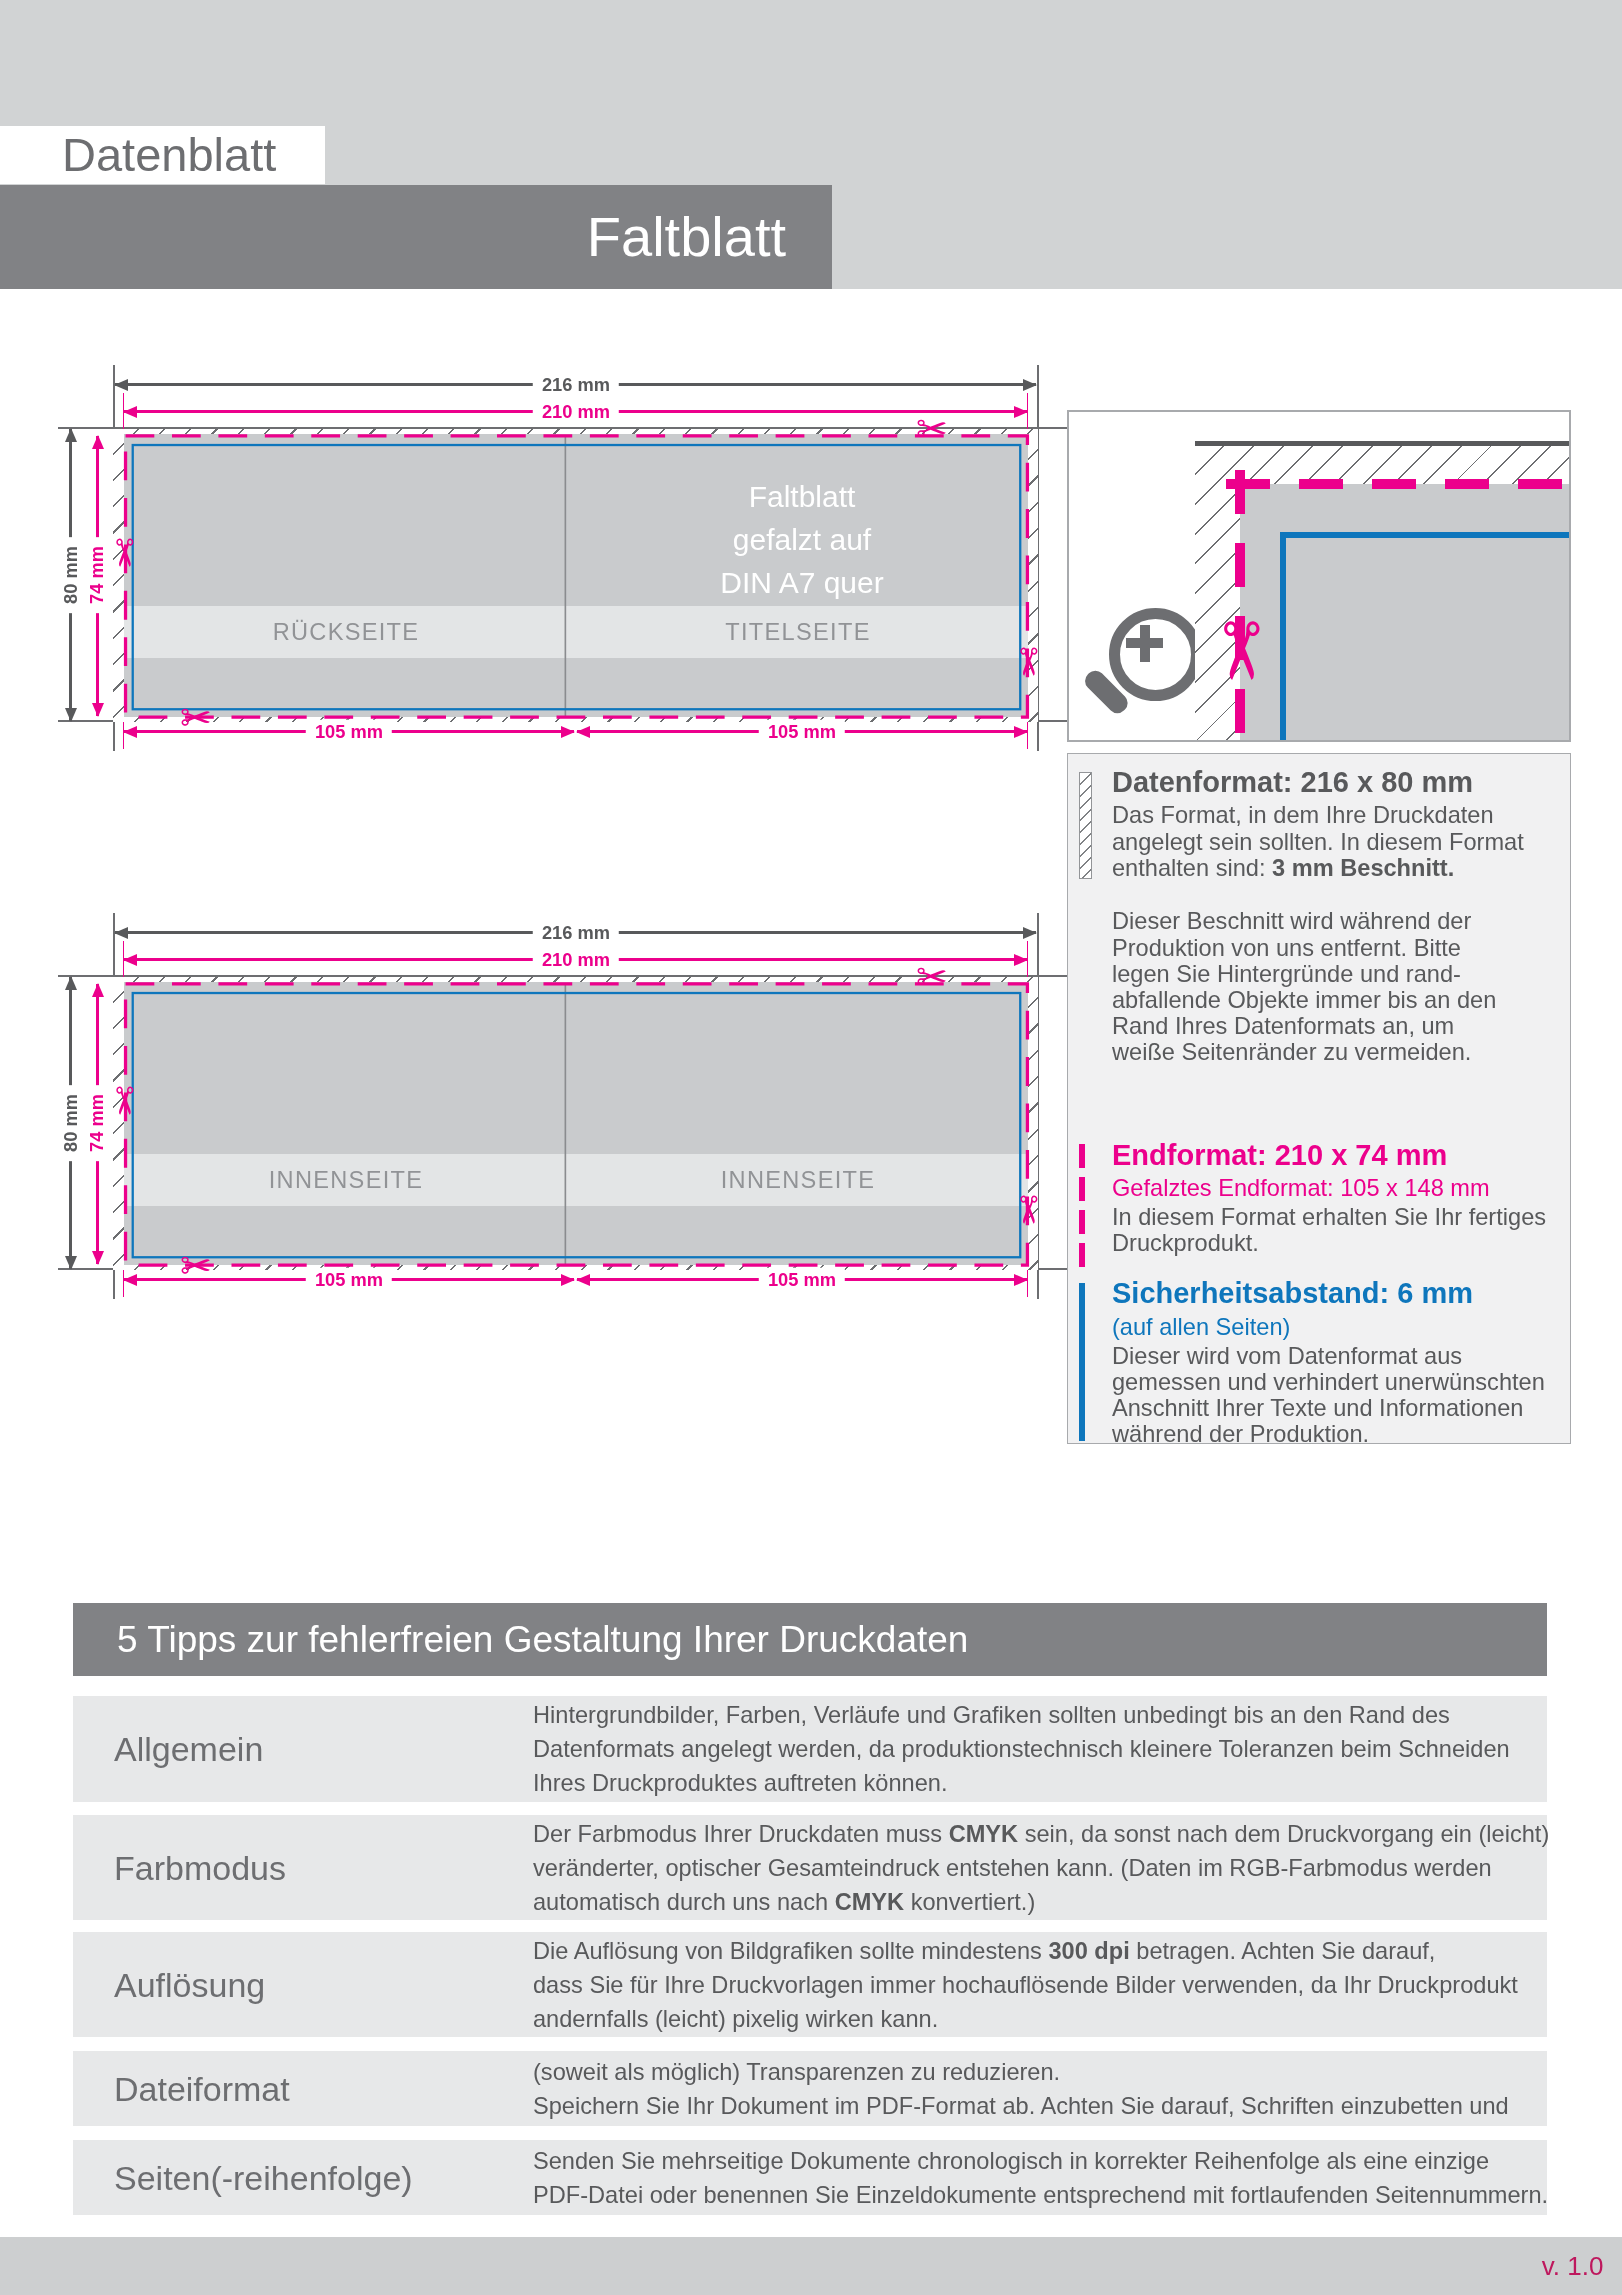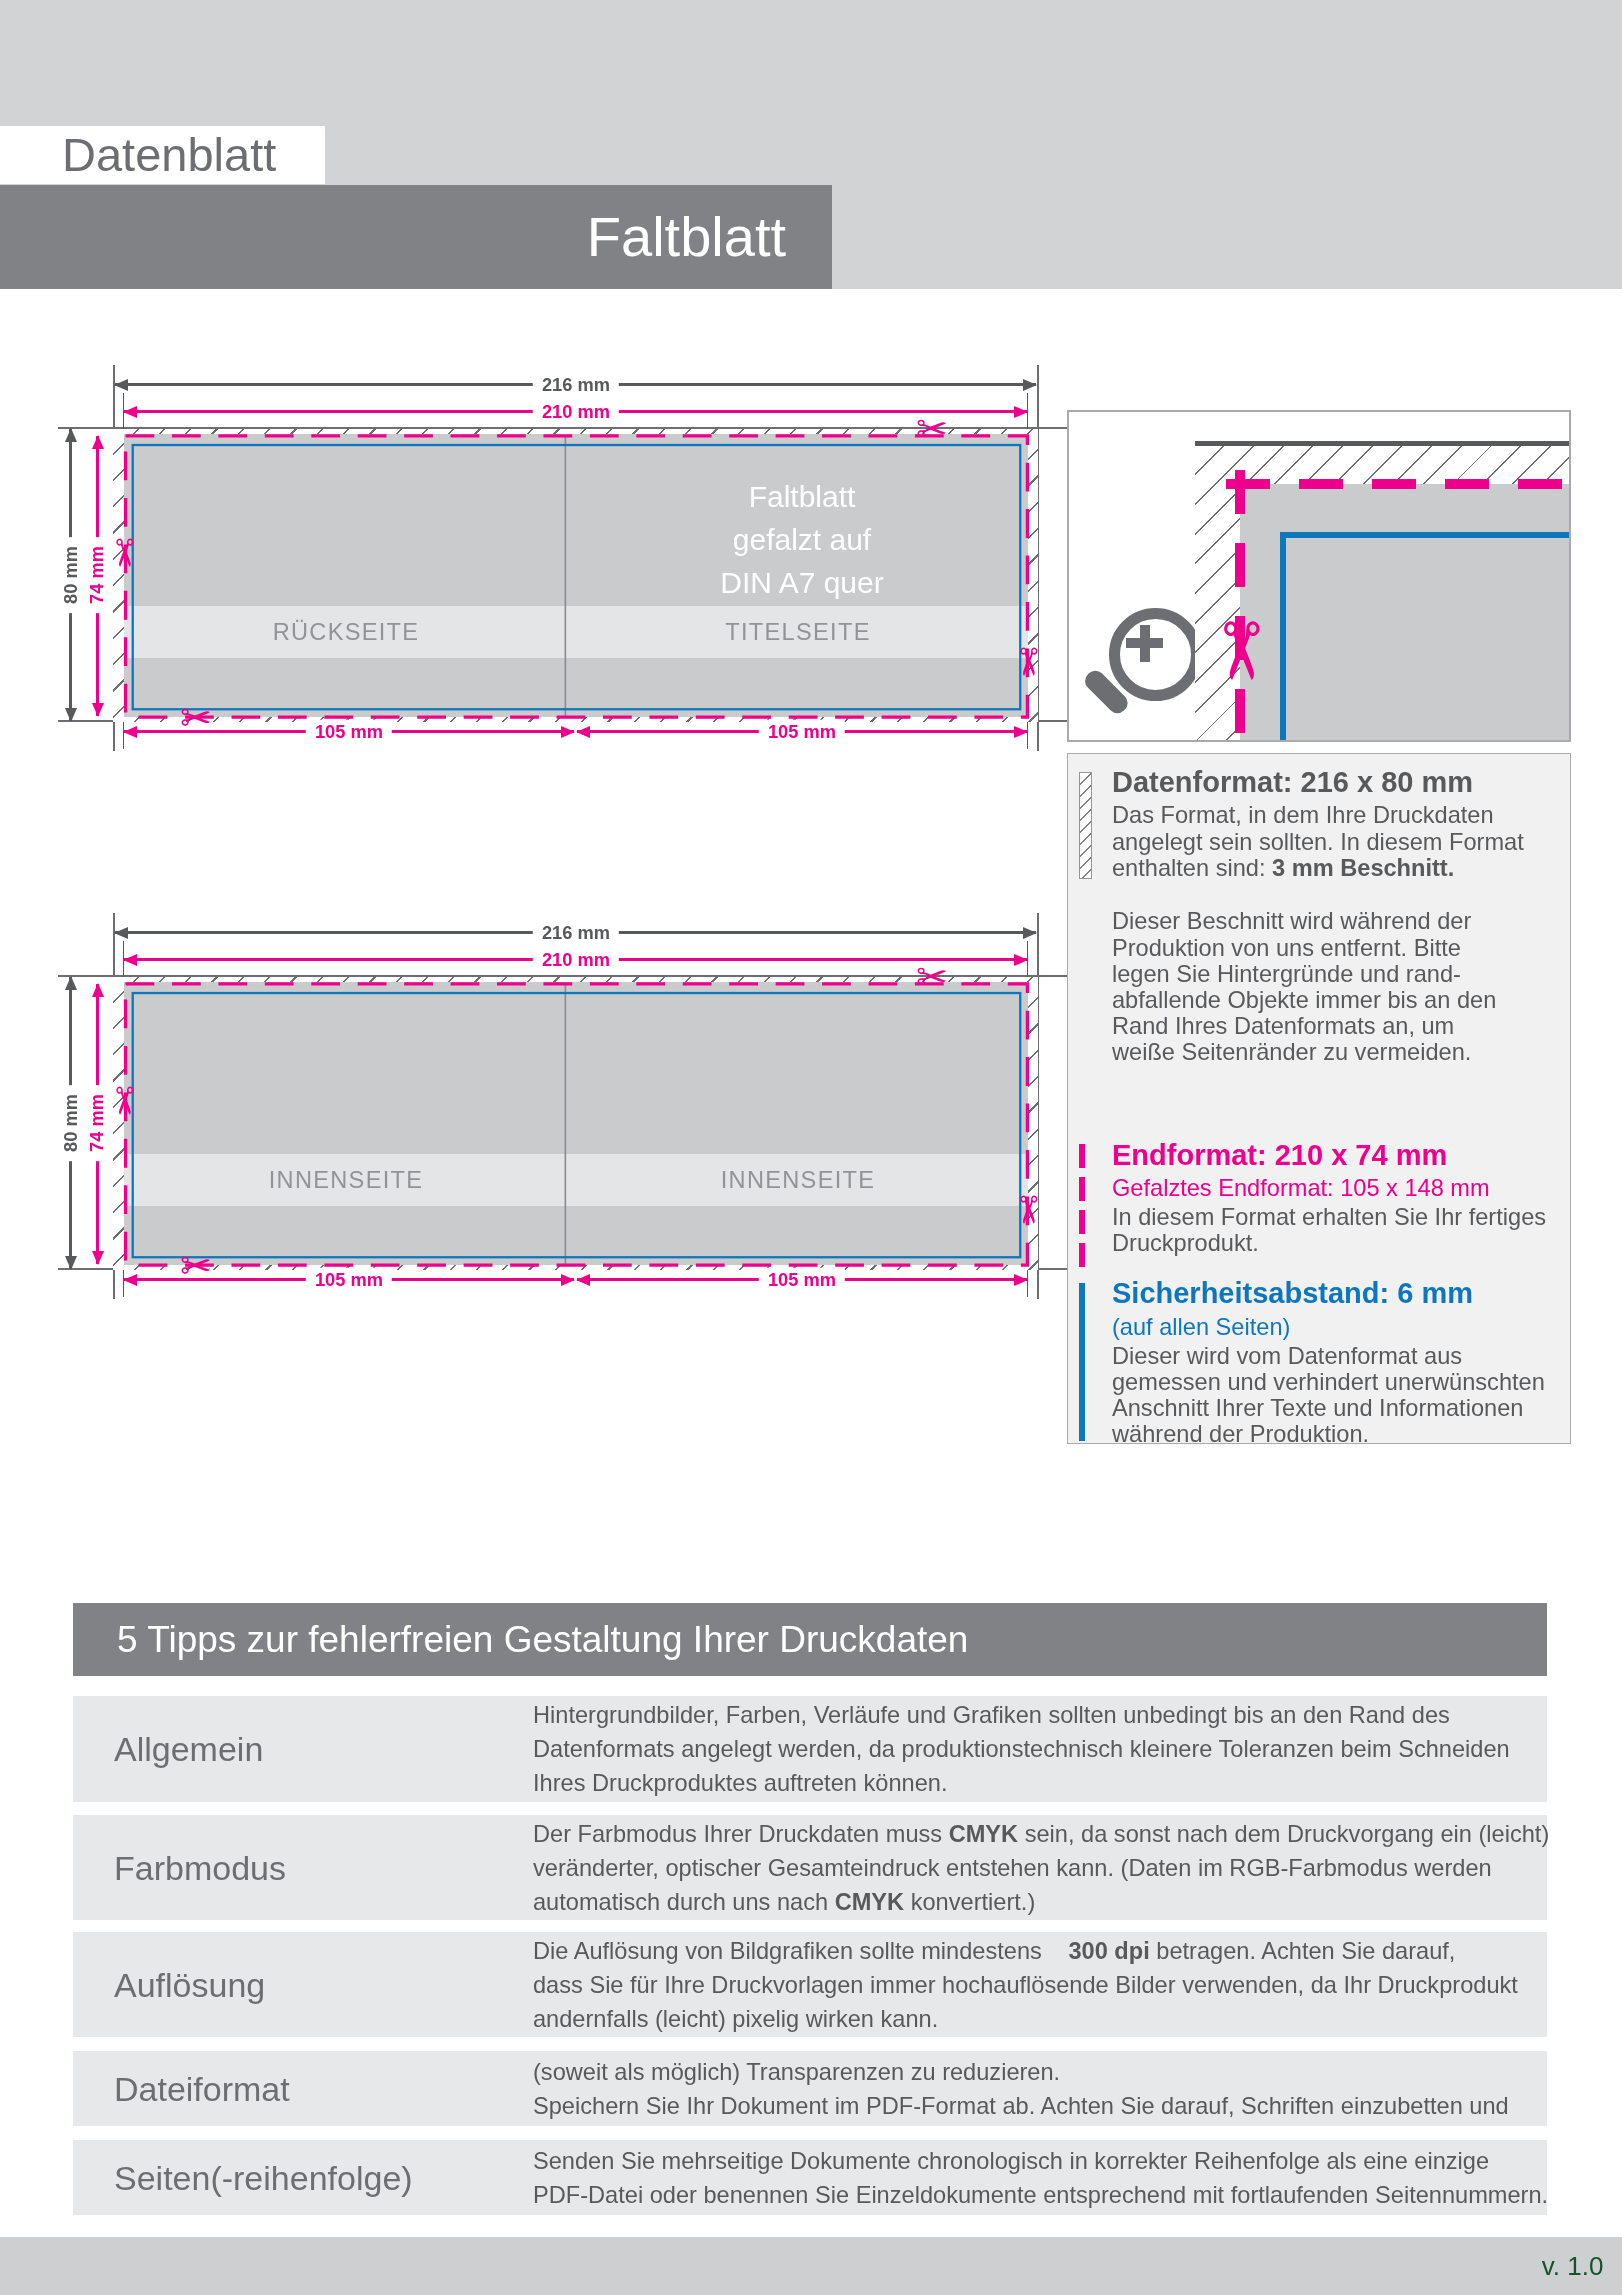--- a/index.html
+++ b/index.html
@@ -83,21 +83,21 @@
   .tips-head { left:73px; top:1603px; width:1474px; height:73px; background:#818285; }
   .tips-head span { display:block; padding-left:44px; line-height:73px; font-size:37px; color:#ffffff; }
   .tip-row { position:absolute; left:73px; width:1474px; background:#e7e8e9; }
   .tip-label { position:absolute; left:41px; top:50%; transform:translateY(-50%);
     font-size:34px; color:#6d6e71; white-space:nowrap; }
   .tip-text { position:absolute; left:460px; top:50%; transform:translateY(-50%);
     font-size:23.6px; line-height:34px; color:#58595b; white-space:nowrap; }
 
   .footer { left:0; top:2237px; width:1623px; height:59px; background:#cdcfd0; }
   .footer span { display:block; text-align:right; padding-right:19.6px; line-height:59px;
-    font-size:26px; color:#14532d; }
+    font-size:26px; color:#be185d; }
 </style>
 </head>
 <body>
 
 <div id="page">
 
   <div class="abs top-bg"></div>
   <div class="abs db-box">
     <span>Datenblatt</span>
   </div>
@@ -261,21 +261,21 @@
     <div class="tip-text">
       <div><span>Der Farbmodus Ihrer Druckdaten muss </span><span style="font-weight: 700;">CMYK</span><span> sein, da sonst nach dem Druckvorgang ein (leicht)</span></div>
       <div><span>veränderter, optischer Gesamteindruck entstehen kann. (Daten im RGB-Farbmodus werden</span></div>
       <div><span>automatisch durch uns nach </span><span style="font-weight: 700;">CMYK</span><span> konvertiert.)</span></div>
     </div>
   </div>
 
   <div class="tip-row" style="top:1932px;height:105px;">
     <span class="tip-label">Auflösung</span>
     <div class="tip-text">
-      <div><span>Die Auflösung von Bildgrafiken sollte mindestens </span><span style="font-weight: 700; margin-left: 20px;">300 dpi</span><span> betragen. Achten Sie darauf,</span></div>
+      <div><span>Die Auflösung von Bildgrafiken sollte mindestens </span><span style="font-weight: 700;">300 dpi</span><span> betragen. Achten Sie darauf,</span></div>
       <div><span>dass Sie für Ihre Druckvorlagen immer hochauflösende Bilder verwenden, da Ihr Druckprodukt</span></div>
       <div><span>andernfalls (leicht) pixelig wirken kann.</span></div>
     </div>
   </div>
 
   <div class="tip-row" style="top:2051px;height:75px;">
     <span class="tip-label">Dateiformat</span>
     <div class="tip-text">
       <div><span>(soweit als möglich) Transparenzen zu reduzieren.</span></div>
       <div><span>Speichern Sie Ihr Dokument im PDF-Format ab. Achten Sie darauf, Schriften einzubetten und</span></div>

